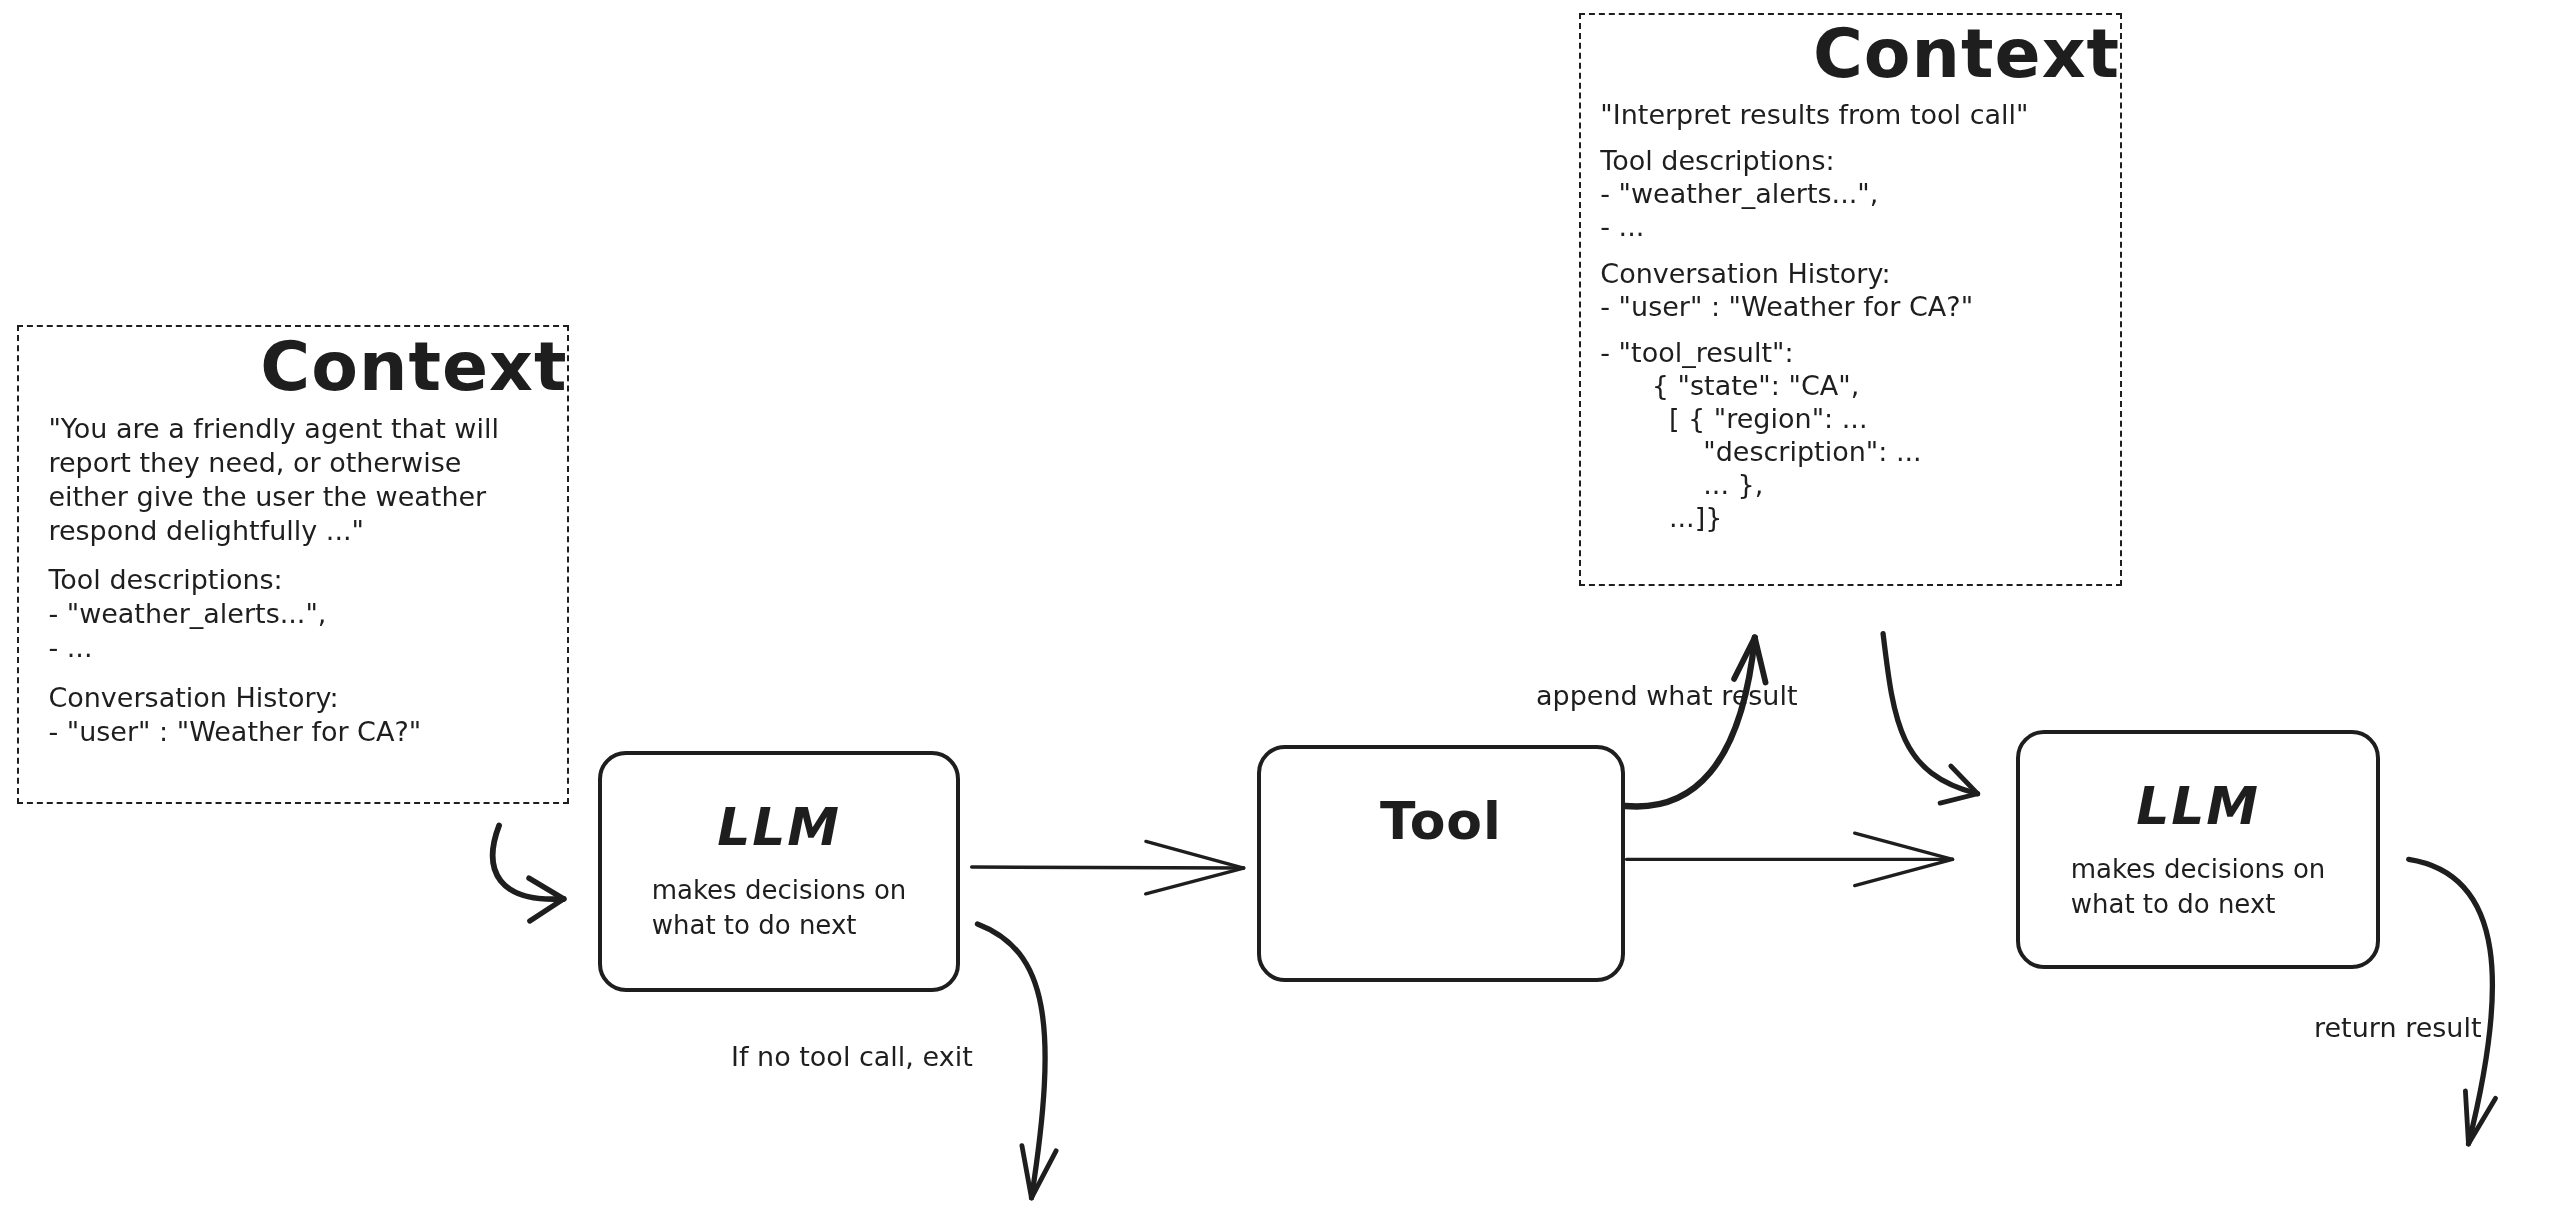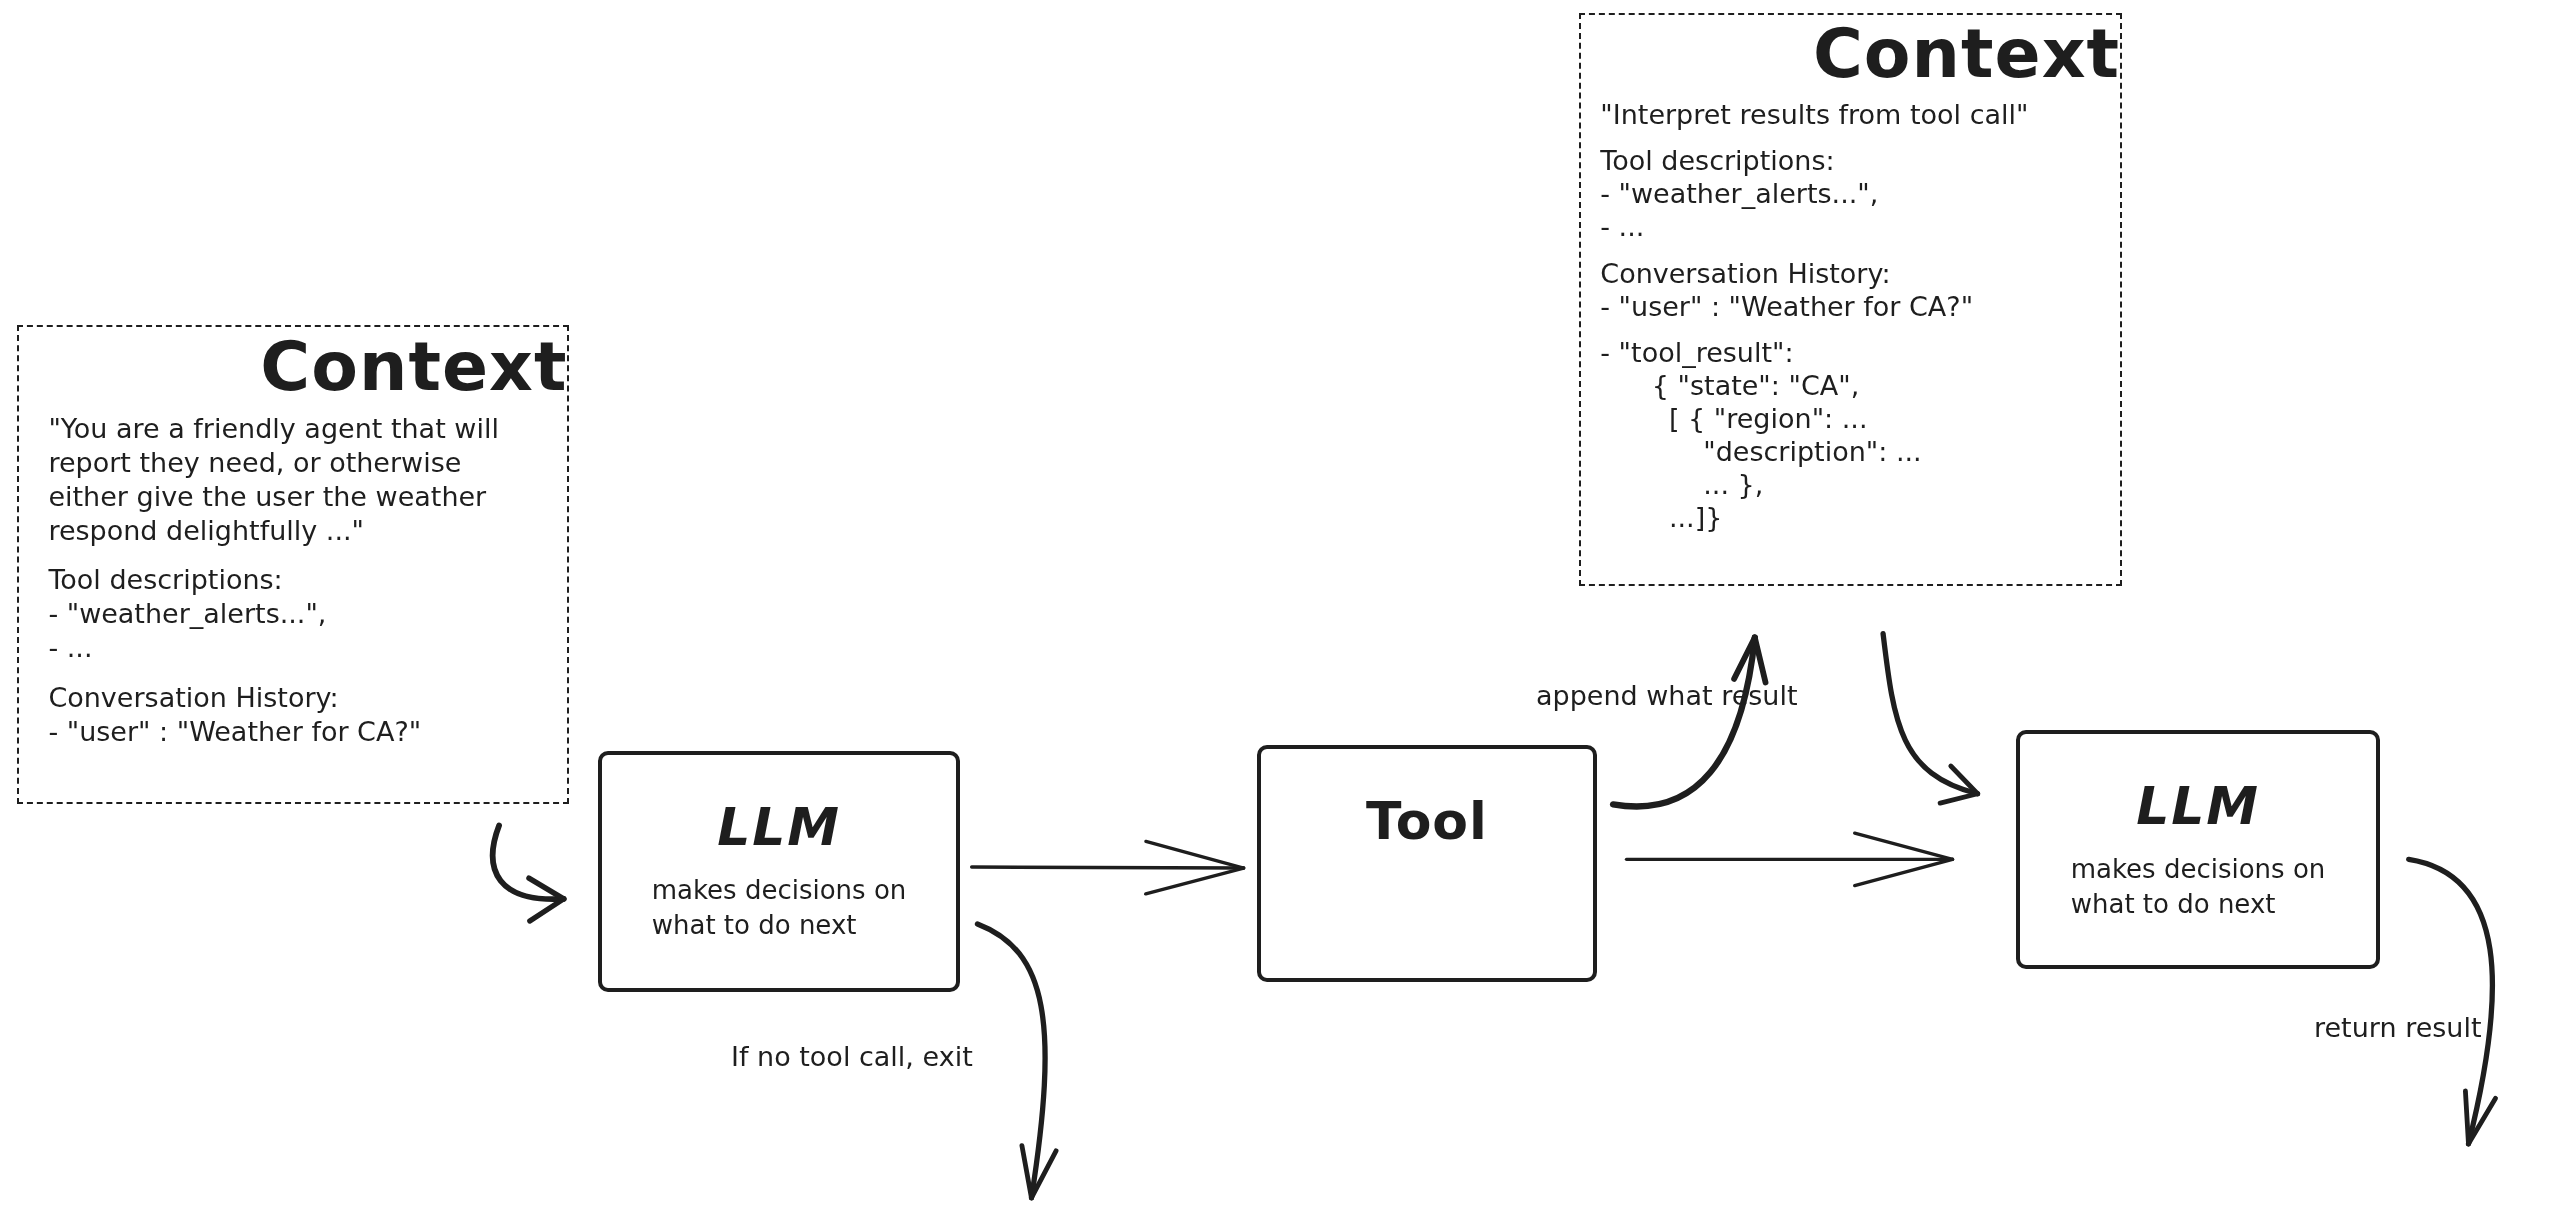--- a/index.html
+++ b/index.html
@@ -21,21 +21,21 @@
   .ctx-body{padding:0 19.3px 0 29px;}
   .ctxbox.top .ctx-body{padding-left:19.3px;}
   .para{margin-top:15.4px;}
   .ctxbox.top .para{margin-top:13.5px;}
   .line{font-size:27px;line-height:34px;white-space:pre;}
   .ctxbox.top .line{line-height:33px;}
 
   
   .node{
     position:absolute;box-sizing:border-box;background:#ffffff;
-    border:4.8px solid #1e1e1e;border-radius:10px;
+    border:4.8px solid #1e1e1e;border-radius:28px;
     display:flex;flex-direction:column;align-items:center;
   }
   .node-title{
     font-size:52px;font-weight:700;font-style:italic;line-height:62px;
     margin-top:41px;letter-spacing:1.9px;
   }
   .node-title.upright{font-style:normal;letter-spacing:1px;}
   .node-subtitle{
     margin-top:15.4px;font-size:26px;line-height:35px;
     white-space:pre-line;text-align:left;align-self:center;
@@ -119,21 +119,21 @@
       </div>
     </div>
   </div>
 
   <div class="node" style="left:598px;top:751px;width:362px;height:241px">
     <div class="node-title">LLM</div>
     <div class="node-subtitle">makes decisions on
 what to do next</div>
   </div>
 
-  <div class="node" style="left:1257px;top:745px;width:340px;height:237px">
+  <div class="node" style="left:1257px;top:745px;width:368px;height:237px">
     <div class="node-title upright">Tool</div>
   </div>
 
   <div class="node" style="left:2016px;top:730px;width:364px;height:239px">
     <div class="node-title">LLM</div>
     <div class="node-subtitle">makes decisions on
 what to do next</div>
   </div>
 
   <div class="edge-label" style="left:1536px;top:679px">append what result</div>

